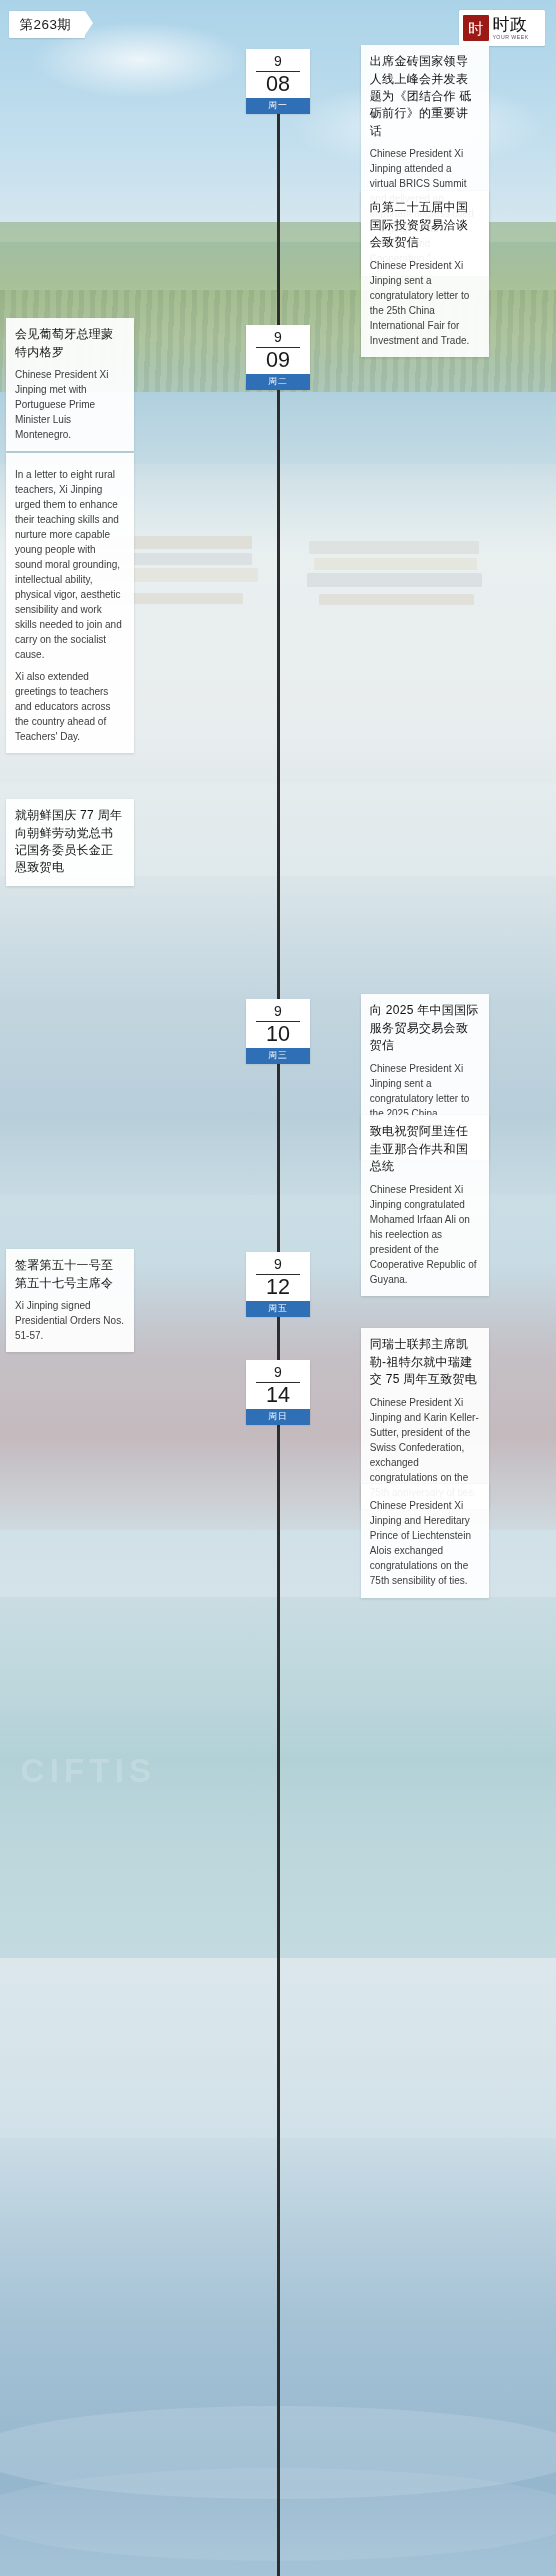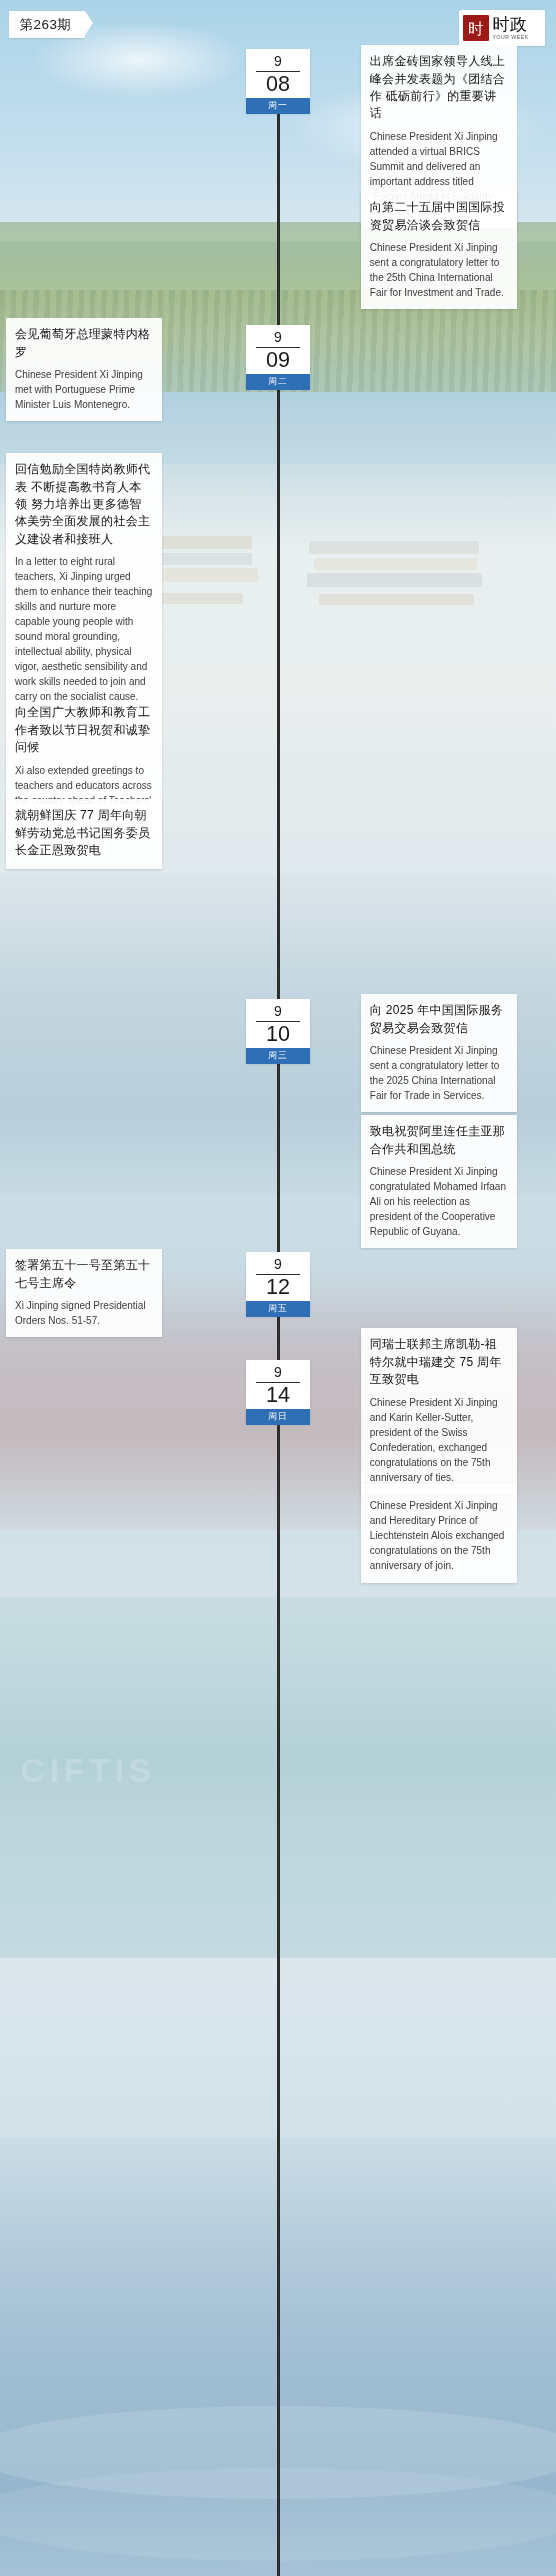--- a/index.html
+++ b/index.html
@@ -106,21 +106,21 @@
   .date-month { font-size: 14px; color: #1a1a1a; line-height: 1.15; padding-top: 3.6px; }
   .date-rule { width: 44px; height: 1px; background: #2a2a2a; margin: 2.1px auto 1px; }
   .date-day { font-size: 21.6px; color: #1a1a1a; line-height: 1.05; padding-bottom: 2.1px; font-weight: 500; }
   .date-week {
     background: #2f6fb5; color: #ffffff; font-size: 8.8px; padding: 2.1px 0 2.6px;
     letter-spacing: 1px;
   }
 
   
   .card {
-    position: absolute; width: 156px;
+    position: absolute; width: 128px;
     background: rgba(255,255,255,.93);
     padding: 8.2px 8.8px 9.3px;
     box-shadow: 0 0.5px 2.6px rgba(0,0,0,.12);
   }
   .card.left { left: 6.2px; }
   .card.right { left: 361px; }
   .card-cn {
     font-size: 12px; line-height: 1.45; color: #111111; letter-spacing: 0.3px;
     font-family: "Liberation Sans", sans-serif;
   }
@@ -212,23 +212,21 @@
   <div class="card-cn">向第二十五届中国国际投资贸易洽谈会致贺信</div>
   <div class="card-en">Chinese President Xi Jinping sent a congratulatory letter to the 25th China International Fair for Investment and Trade.</div>
 </div>
 
 <div class="card left" style="top:318px;">
   <div class="card-cn">会见葡萄牙总理蒙特内格罗</div>
   <div class="card-en">Chinese President Xi Jinping met with Portuguese Prime Minister Luis Montenegro.</div>
 </div>
 
 <div class="card left" style="top:453px;">
-  <div class="card-cn">回信勉励全国特岗教师代表 不断提高教书育人本领 努力培养出更多德智体美劳全面发展的社会主义建设者和接班人</div>
   <div class="card-en">In a letter to eight rural teachers, Xi Jinping urged them to enhance their teaching skills and nurture more capable young people with sound moral grounding, intellectual ability, physical vigor, aesthetic sensibility and work skills needed to join and carry on the socialist cause.</div>
-  <div class="card-cn">向全国广大教师和教育工作者致以节日祝贺和诚挚问候</div>
   <div class="card-en">Xi also extended greetings to teachers and educators across the country ahead of Teachers' Day.</div>
 </div>
 
 <div class="card left" style="top:799px;">
   <div class="card-cn">就朝鲜国庆 77 周年向朝鲜劳动党总书记国务委员长金正恩致贺电</div>
 </div>
 
 <div class="card right" style="top:994px;">
   <div class="card-cn">向 2025 年中国国际服务贸易交易会致贺信</div>
   <div class="card-en">Chinese President Xi Jinping sent a congratulatory letter to the 2025 China International Fair for Trade in Services.</div>
@@ -243,15 +241,15 @@
   <div class="card-cn">签署第五十一号至第五十七号主席令</div>
   <div class="card-en">Xi Jinping signed Presidential Orders Nos. 51-57.</div>
 </div>
 
 <div class="card right" style="top:1328px;">
   <div class="card-cn">同瑞士联邦主席凯勒-祖特尔就中瑞建交 75 周年互致贺电</div>
   <div class="card-en">Chinese President Xi Jinping and Karin Keller-Sutter, president of the Swiss Confederation, exchanged congratulations on the 75th anniversary of ties.</div>
 </div>
 
 <div class="card right" style="top:1484px;">
-  <div class="card-en">Chinese President Xi Jinping and Hereditary Prince of Liechtenstein Alois exchanged congratulations on the 75th anniversary of join.</div>
+  <div class="card-en">Chinese President Xi Jinping and Hereditary Prince of Liechtenstein Alois exchanged congratulations on the 75th sensibility of ties.</div>
 </div>
 
 
 </body></html>

